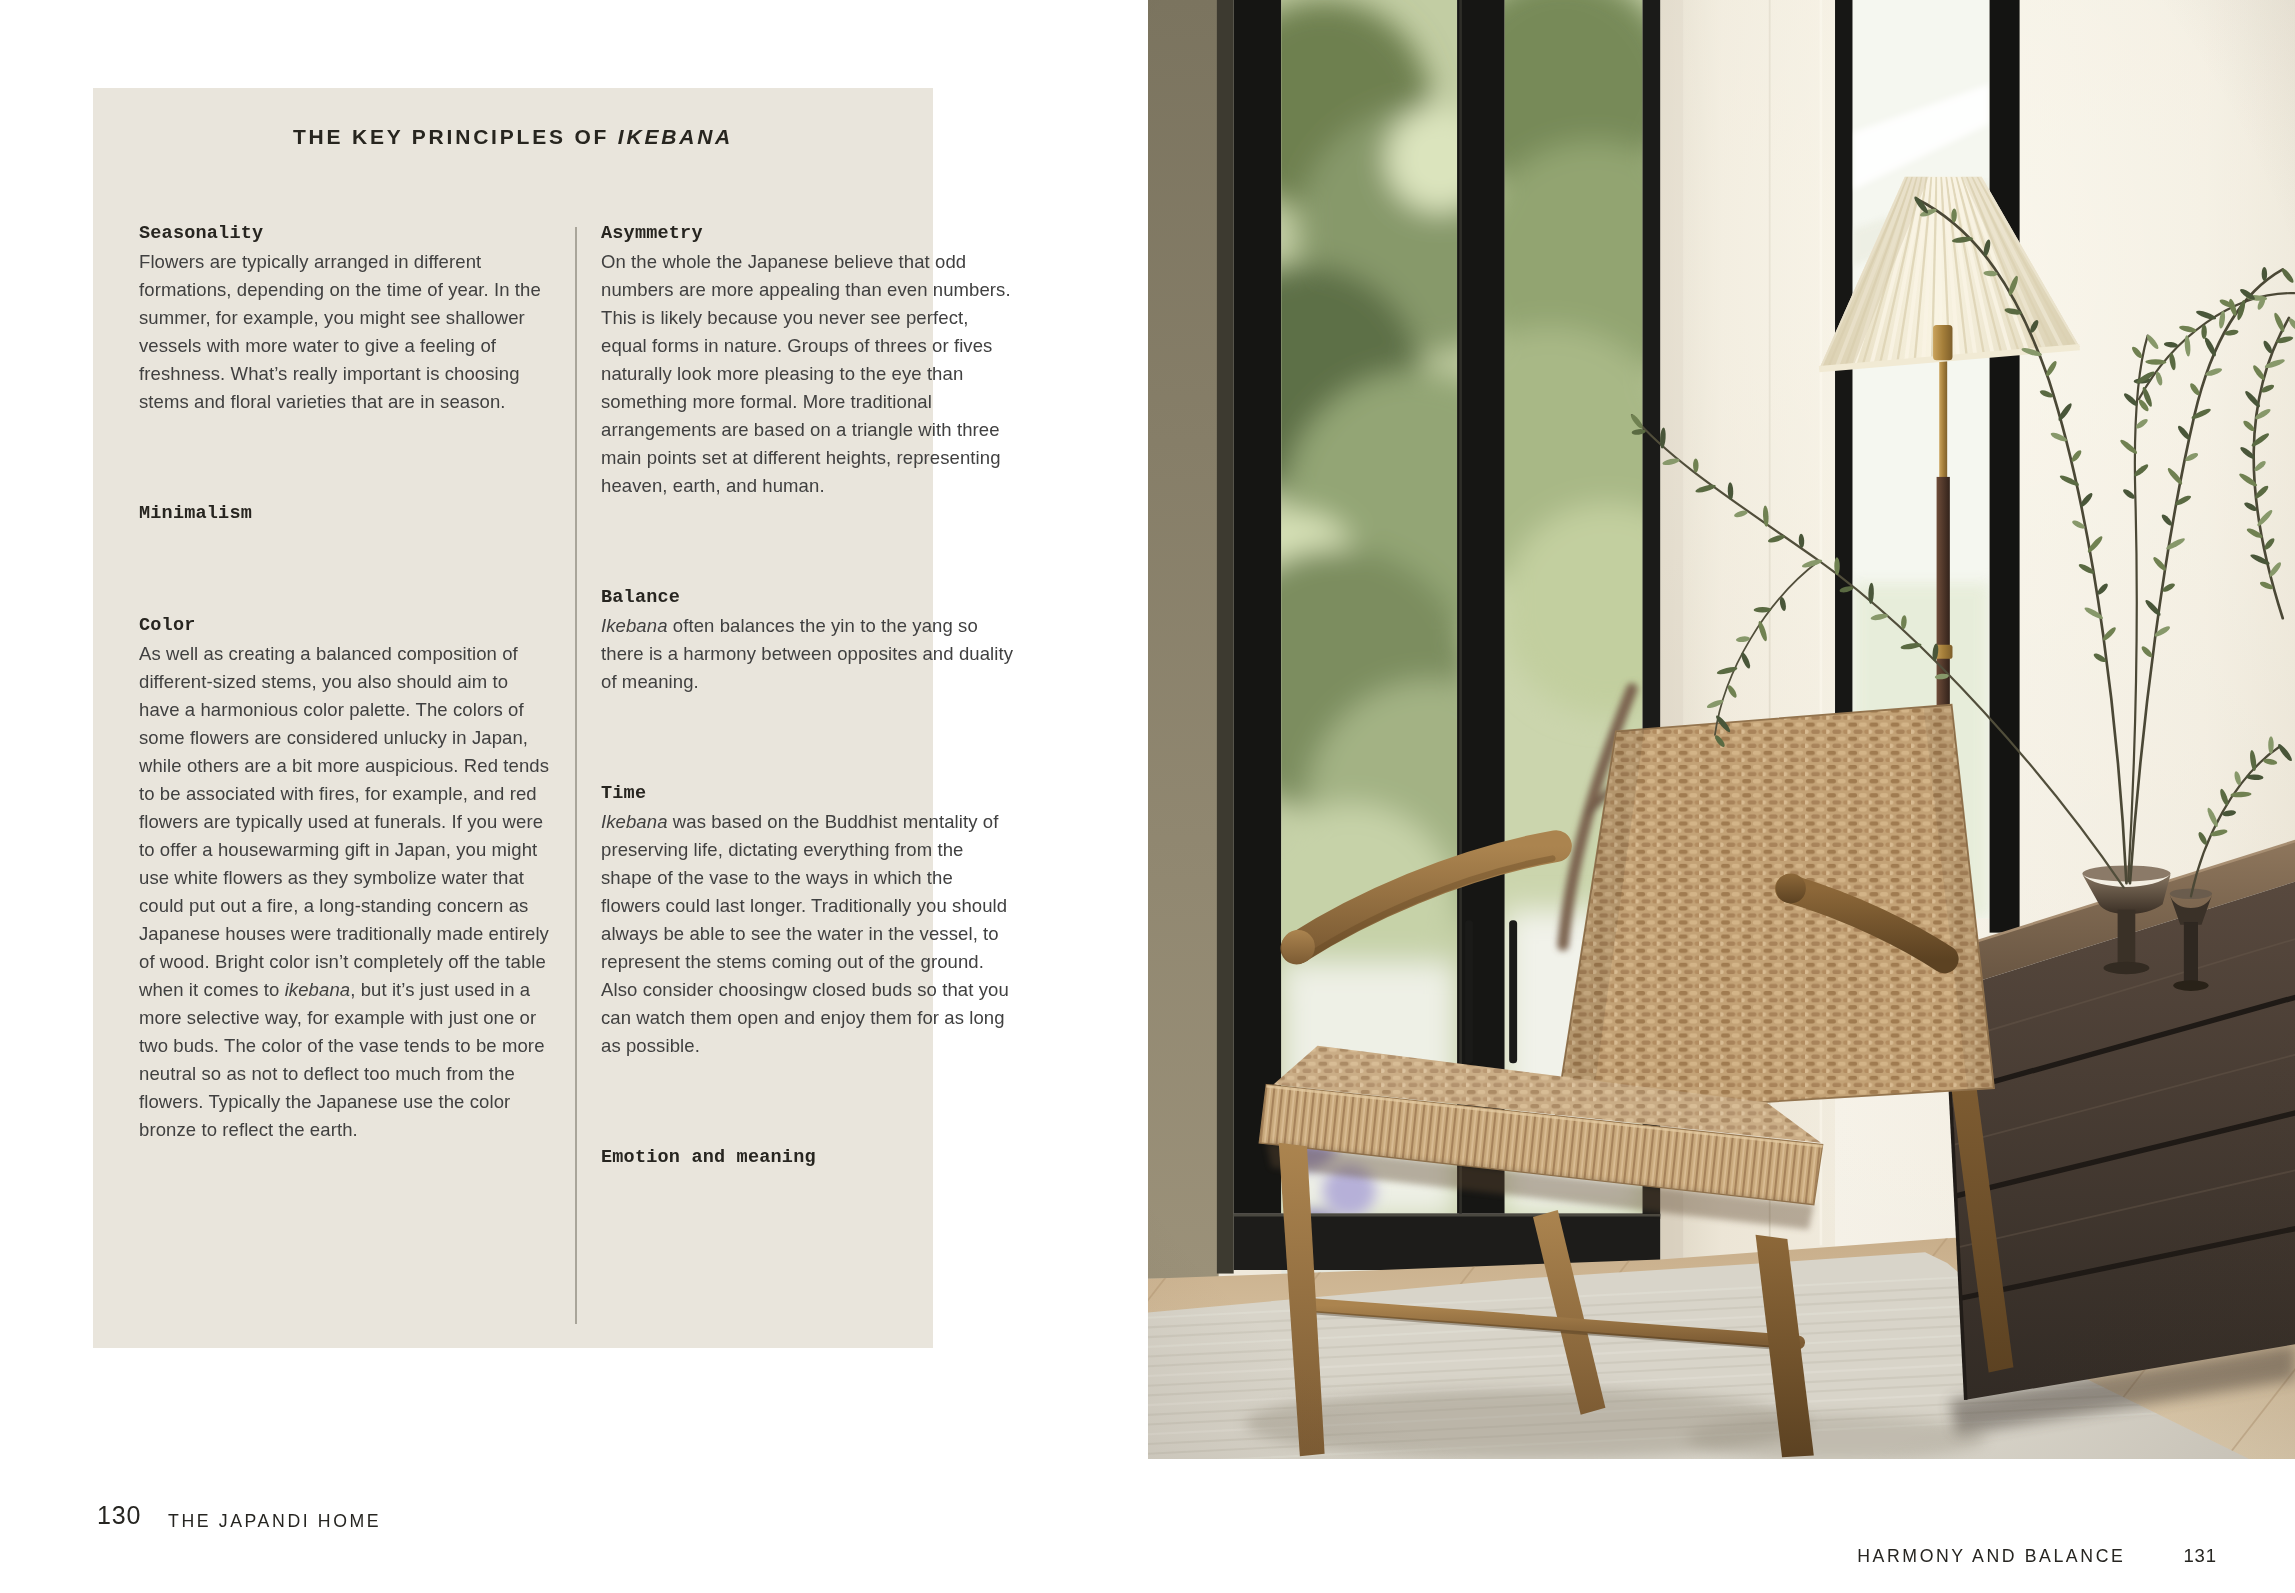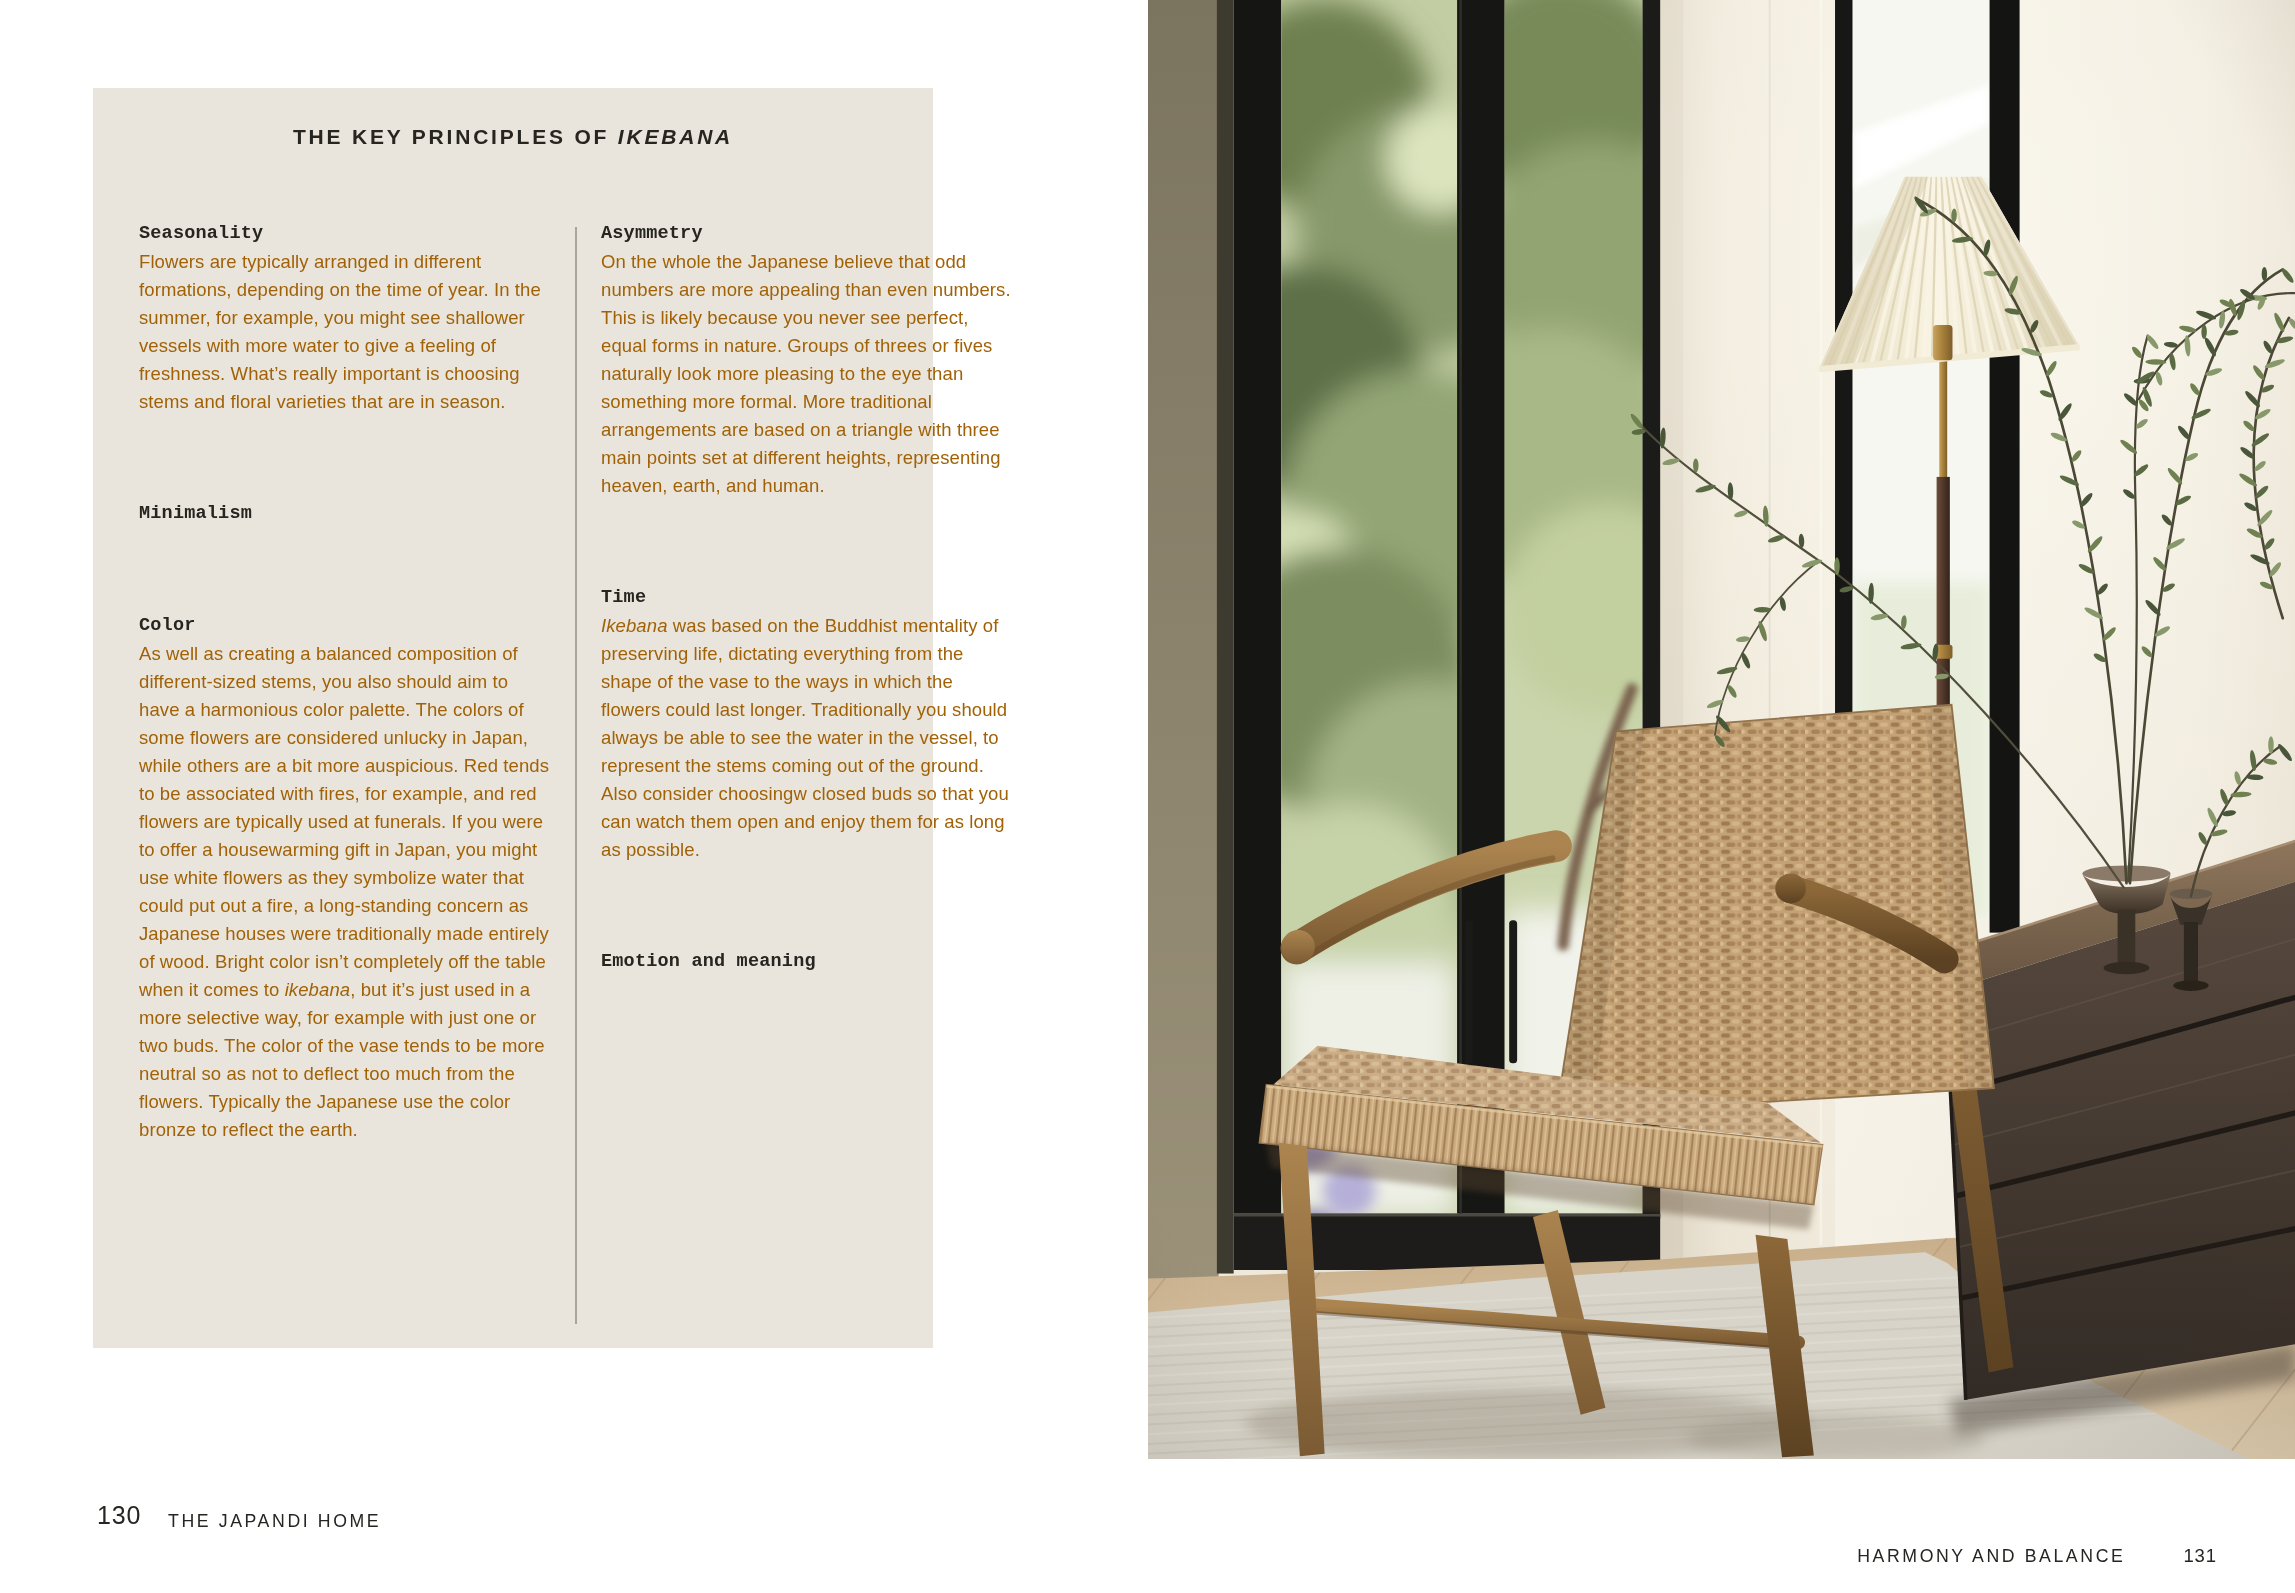--- a/index.html
+++ b/index.html
@@ -29,21 +29,21 @@
     position:absolute;left:436px;top:7px;width:1.8px;height:1097px;
     background:#938f84;opacity:.75;
   }
   .sec{margin:0 0 84px 0;}
   .sec h3{
     margin:0;font-size:18.5px;line-height:28px;font-weight:700;color:#272520;
     letter-spacing:0.2px;
     font-family:Liberation Mono, monospace;
   }
   .sec p{
-    margin:0;font-size:18.5px;line-height:28px;font-weight:400;color:#a16207;
+    margin:0;font-size:18.5px;line-height:28px;font-weight:400;color:#404040;
     letter-spacing:0.1px;
   }
   .sec p em{font-style:italic;}
 
   
   .footer-left{position:absolute;top:1501px;left:97px;height:23px;}
   .footer-left .pn{
     position:absolute;left:0;top:0;font-size:25px;color:#262521;letter-spacing:0.9px;
   }
   .footer-left .lbl{
@@ -83,20 +83,24 @@
             <section class="sec">
               <h3>Color</h3>
               <p>As well as creating a balanced composition of different-sized stems, you also should aim to have a harmonious color palette. The colors of some flowers are considered unlucky in Japan, while others are a bit more auspicious. Red tends to be associated with fires, for example, and red flowers are typically used at funerals. If you were to offer a housewarming gift in Japan, you might use white flowers as they symbolize water that could put out a fire, a long-standing concern as Japanese houses were traditionally made entirely of wood. Bright color isn’t completely off the table when it comes to <em>ikebana</em>, but it’s just used in a more selective way, for example with just one or two buds. The color of the vase tends to be more neutral so as not to deflect too much from the flowers. Typically the Japanese use the color bronze to reflect the earth.</p>
             </section>
           </div>
         <div class="col-divider"></div>
         <div class="col col-right">
             <section class="sec">
               <h3>Asymmetry</h3>
               <p>On the whole the Japanese believe that odd numbers are more appealing than even numbers. This is likely because you never see perfect, equal forms in nature. Groups of threes or fives naturally look more pleasing to the eye than something more formal. More traditional arrangements are based on a triangle with three main points set at different heights, representing heaven, earth, and human.</p>
+            </section>
+            <section class="sec">
+              <h3>Balance</h3>
+              <p><em>Ikebana</em> often balances the yin to the yang so there is a harmony between opposites and duality of meaning.</p>
             </section>
             <section class="sec">
               <h3>Time</h3>
               <p><em>Ikebana</em> was based on the Buddhist mentality of preserving life, dictating everything from the shape of the vase to the ways in which the flowers could last longer. Traditionally you should always be able to see the water in the vessel, to represent the stems coming out of the ground. Also consider choosingw closed buds so that you can watch them open and enjoy them for as long as possible.</p>
             </section>
             <section class="sec">
               <h3>Emotion and meaning</h3>
             </section>
           </div>
       </div>

